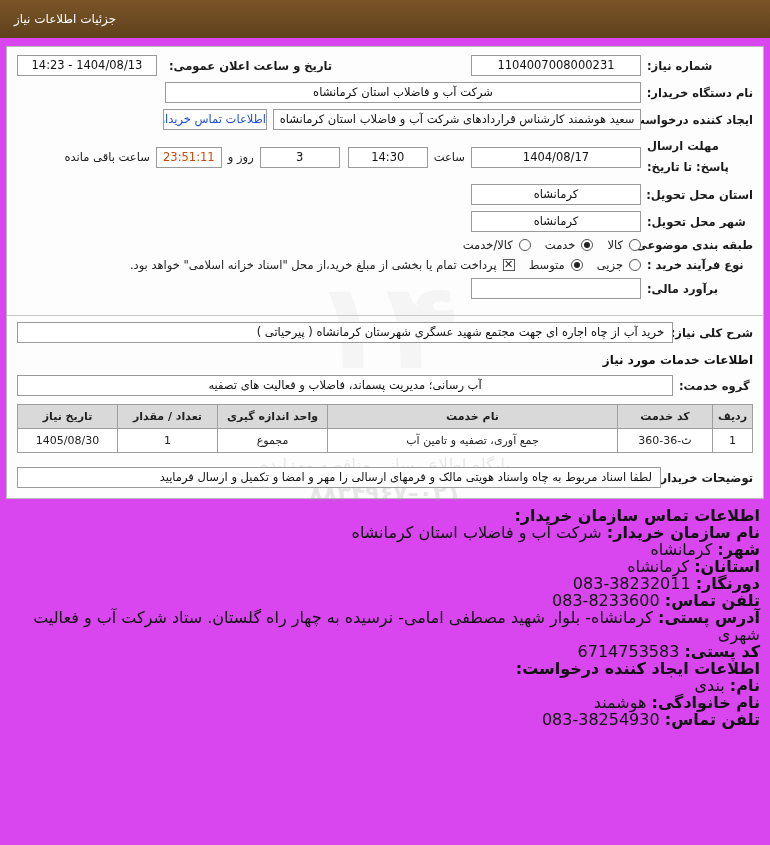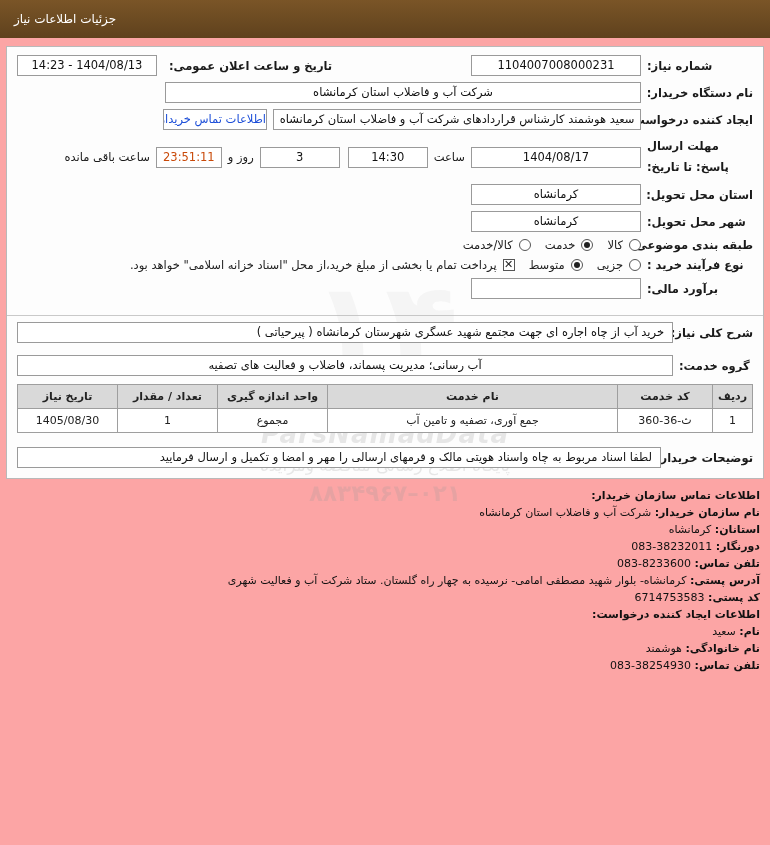--- a/index.html
+++ b/index.html
@@ -5,21 +5,21 @@
   * { box-sizing: border-box; }
   html, body {
     margin: 0; padding: 0;
     background: #ffffff;
     font-family: "DejaVu Sans", "Liberation Sans", sans-serif;
   }
   #page {
     position: relative;
     width: 770px;
     height: 845px;
-    background: #fca5a5;
+    background: #d946ef;
     overflow: hidden;
   }
   
   .header-bar {
     height: 38px;
     background: #6b4a22;
     background: linear-gradient(#7a5527, #5f411d);
     color: #ffffff;
     display: flex;
     align-items: center;
@@ -188,21 +188,21 @@
   table.grid td {
     border: 1px solid #9e9e9e;
     height: 24px;
     text-align: center;
     background: #fff;
     color: #222;
   }
   
   .contact {
     padding: 8px 10px 0 10px;
-    font-size: 11px;
+    font-size: 16px;
     text-align: right;
     line-height: 17px;
     color: #111;
     position: relative;
     z-index: 2;
   }
   .contact .hd { font-weight: bold; }
   .contact b { font-weight: bold; }
 </style>
 </head>
@@ -301,20 +301,21 @@
       <div class="wm-text1">ParsNamadData</div>
       <div class="wm-text2">پایگاه اطلاع رسانی مناقصه ومزایده</div>
       <div class="wm-phone">۰۲۱–۸۸۳۴۹۶۷</div>
     </div>
 
     <div class="blockline">
       <div class="lbl" style="width:80px;flex:0 0 80px;">شرح کلی نیاز:</div>
       <div class="box" style="flex:1 1 auto;text-align:right;padding-right:8px;">خرید آب از چاه اجاره ای جهت مجتمع شهید عسگری شهرستان کرمانشاه ( پیرحیاتی )</div>
     </div>
 
+    <div class="section-title">اطلاعات خدمات مورد نیاز</div>
 
     <div class="blockline">
       <div class="lbl" style="width:80px;flex:0 0 80px;">گروه خدمت:</div>
       <div class="box" style="flex:1 1 auto;">آب رسانی؛ مدیریت پسماند، فاضلاب و فعالیت های تصفیه</div>
     </div>
 
     <div class="tbl-wrap">
       <table class="grid">
         <thead>
           <tr>
@@ -346,20 +347,24 @@
 
   </div>
 
   <div class="contact">
     <div class="hd">اطلاعات تماس سازمان خریدار:</div>
     <div>
       <b>نام سازمان خریدار:</b>
       <span>شرکت آب و فاضلاب استان کرمانشاه</span>
     </div>
     <div>
+      <b>شهر:</b>
+      <span>کرمانشاه</span>
+    </div>
+    <div>
       <b>استانان:</b>
       <span>کرمانشاه</span>
     </div>
     <div>
       <b>دورنگار:</b>
       <span>38232011-083</span>
     </div>
     <div>
       <b>تلفن تماس:</b>
       <span>8233600-083</span>
@@ -368,21 +373,21 @@
       <b>آدرس پستی:</b>
       <span>کرمانشاه- بلوار شهید مصطفی امامی- نرسیده به چهار راه گلستان. ستاد شرکت آب و فعالیت شهری</span>
     </div>
     <div>
       <b>کد پستی:</b>
       <span>6714753583</span>
     </div>
     <div class="hd">اطلاعات ایجاد کننده درخواست:</div>
     <div>
       <b>نام:</b>
-      <span>سعید</span>
+      <span>بندی</span>
     </div>
     <div>
       <b>نام خانوادگی:</b>
       <span>هوشمند</span>
     </div>
     <div>
       <b>تلفن تماس:</b>
       <span>38254930-083</span>
     </div>
   </div>

